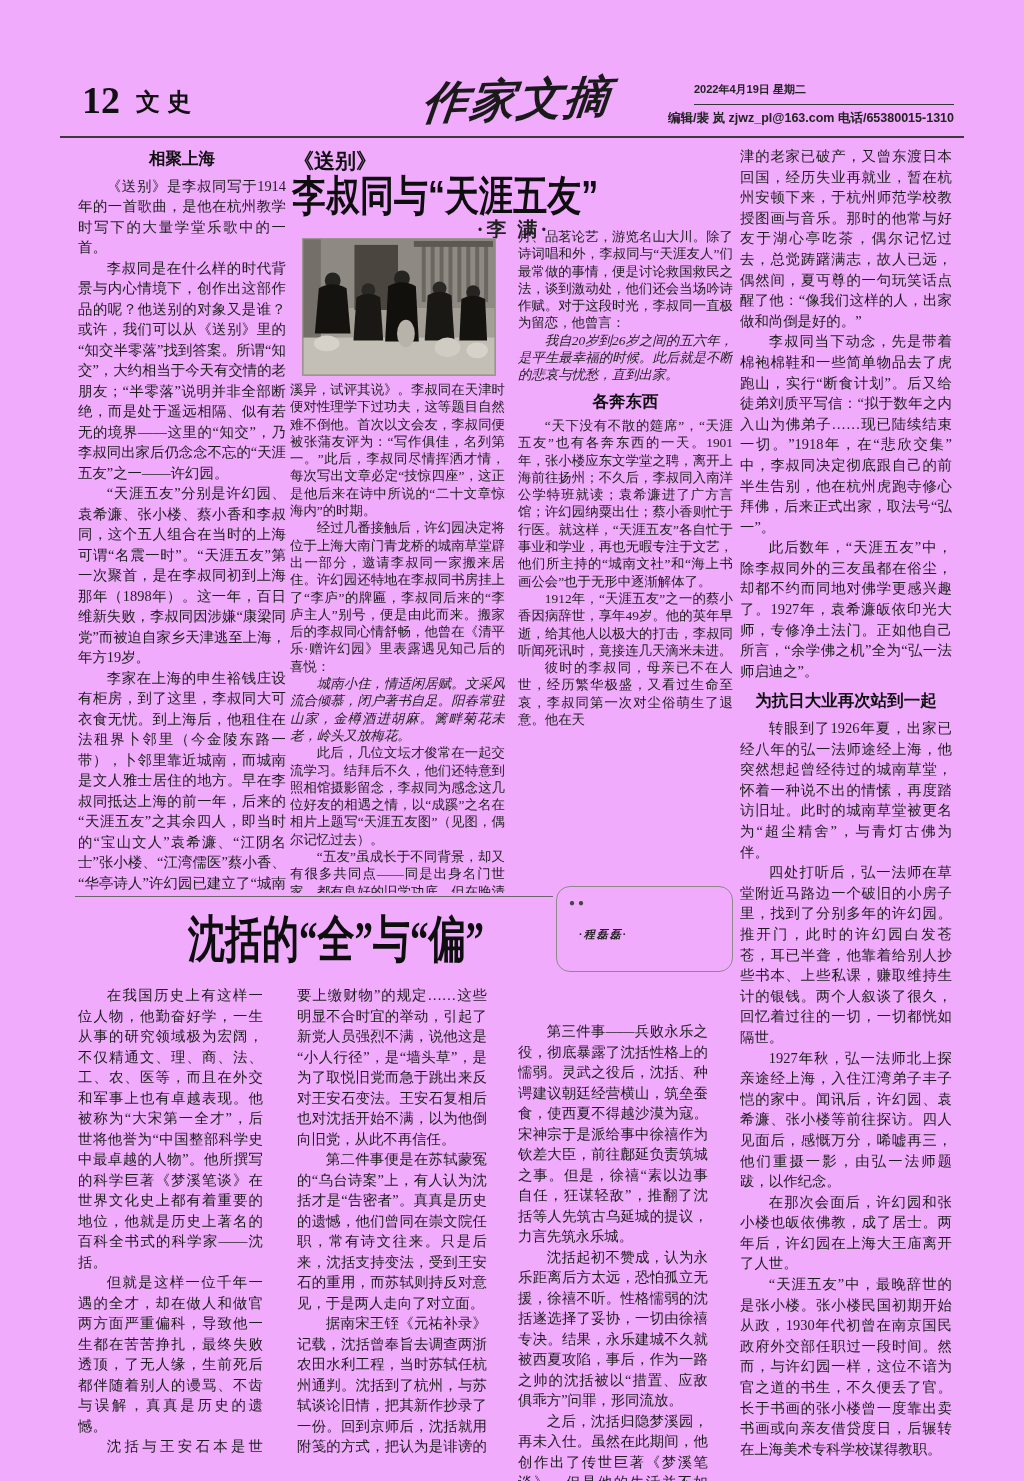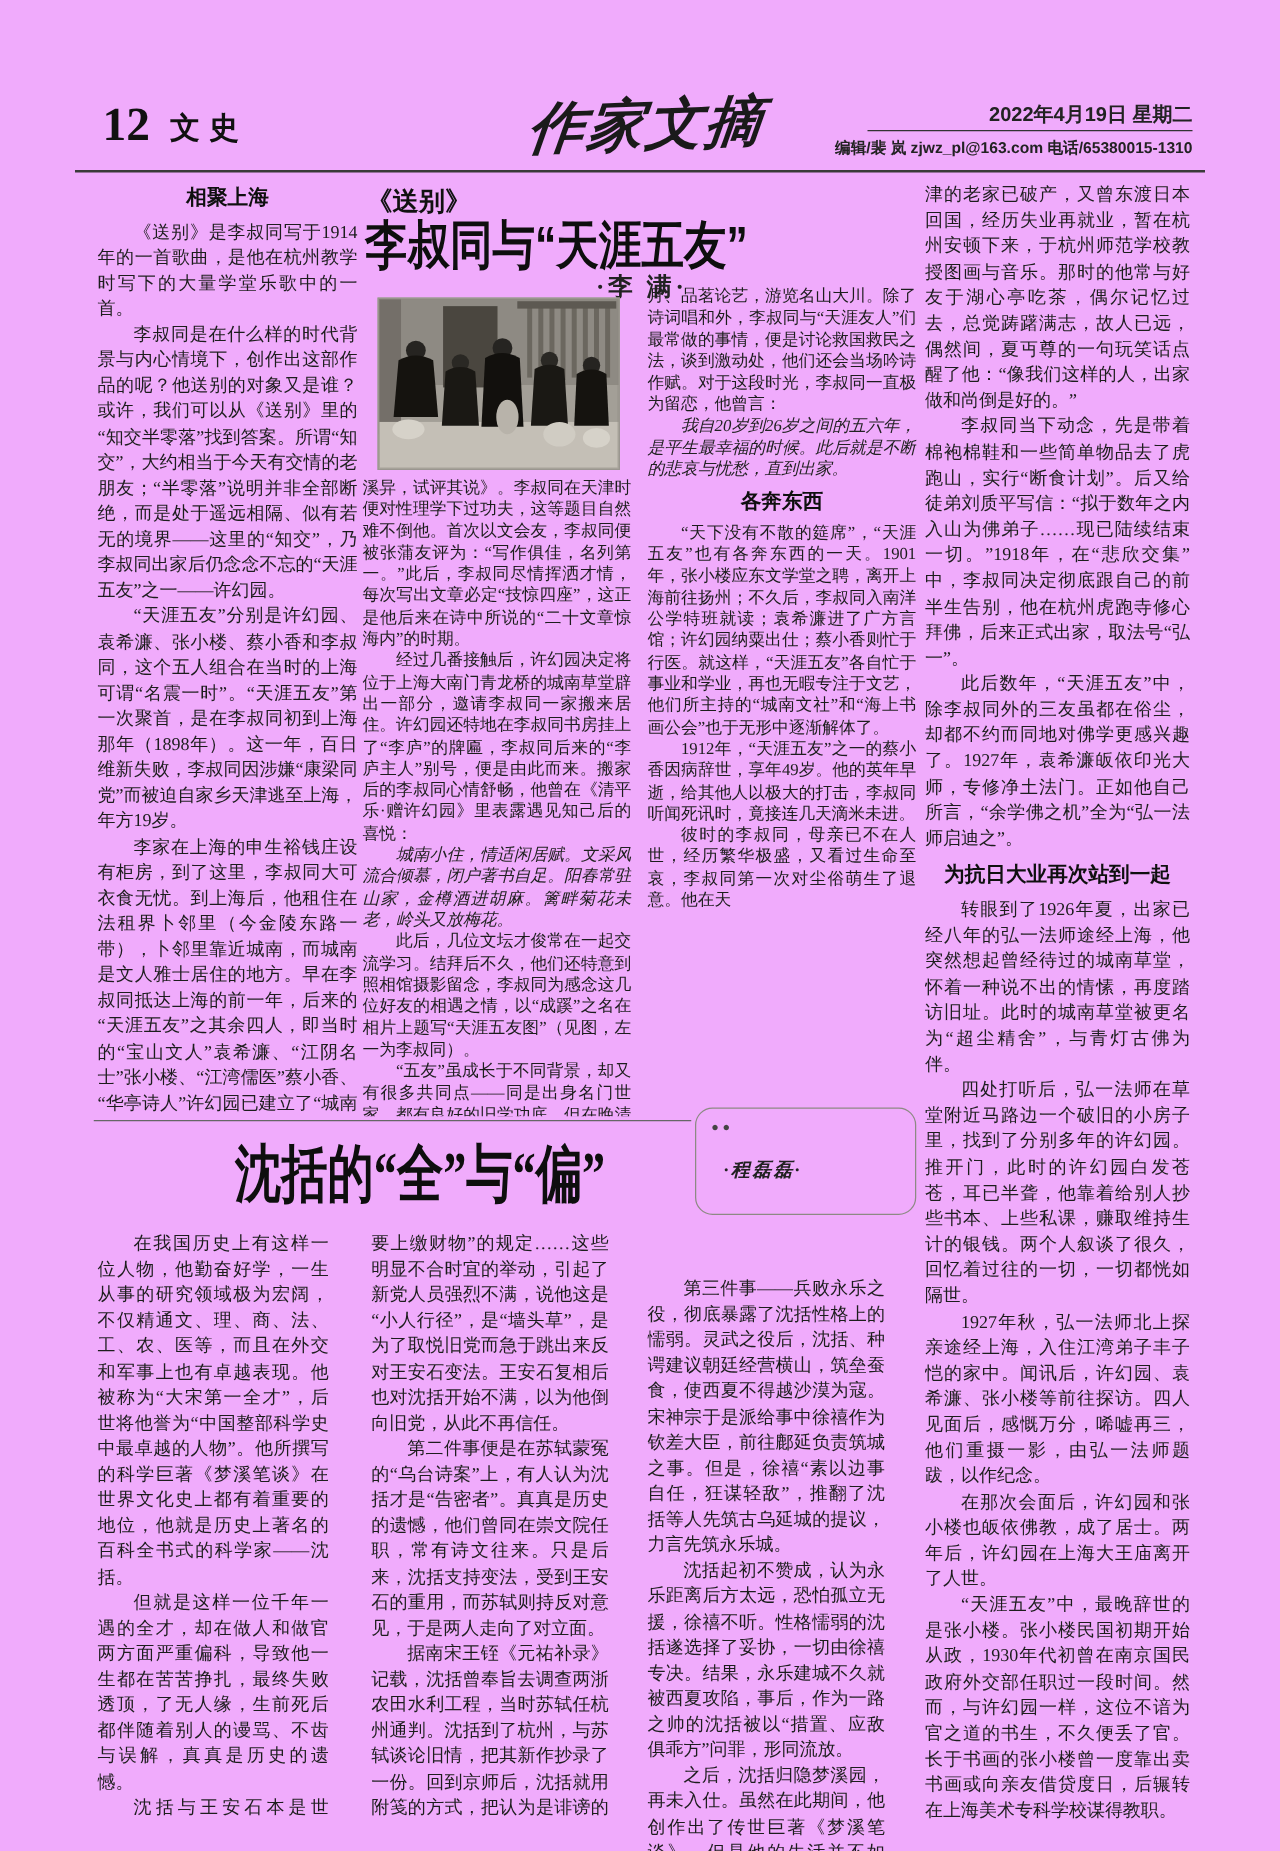--- a/index.html
+++ b/index.html
@@ -11,22 +11,22 @@
   .page {
     position:relative; width:1024px; height:1481px;
     background:#f0abfc; color:#1b1b1b;
   }
   
   .pagenum { position:absolute; left:82px; top:78px; font-size:38px; font-weight:bold; font-family:"Liberation Serif",serif; color:#111; }
   .section-name { position:absolute; left:136px; top:86px; font-size:24px; font-weight:bold; font-family:"Liberation Sans",sans-serif; letter-spacing:7px; color:#111; }
   .masthead { position:absolute; left:392px; top:70px; width:250px; text-align:center;
     font-size:45px; font-weight:bold; font-style:italic; font-family:"Liberation Serif",serif;
     transform:skewX(-8deg) rotate(-2deg); color:#1a1a1a; letter-spacing:2px; }
-  .hdr-date { position:absolute; left:694px; top:82px; width:260px; text-align:right;
-    font-family:"Liberation Sans",sans-serif; font-weight:bold; font-size:16px; color:#222; }
+  .hdr-date { position:absolute; left:694px; top:82px; width:260px; text-align:left;
+    font-family:"Liberation Sans",sans-serif; font-weight:bold; font-size:11px; color:#222; }
   .hdr-minirule { position:absolute; left:694px; top:104px; width:260px; height:1px; background:#333; }
   .hdr-editor { position:absolute; left:610px; top:110px; width:344px; text-align:right;
     font-family:"Liberation Sans",sans-serif; font-weight:bold; font-size:12.5px; color:#222; }
   .hdr-rule { position:absolute; left:60px; top:136px; width:904px; height:2px; background:#3a3a3a; }
 
   
   .kicker { position:absolute; left:293px; top:147px; font-family:"Liberation Sans",sans-serif;
     font-weight:bold; font-size:21px; color:#111; }
   .a1-title { position:absolute; left:292px; top:168px; width:443px; white-space:nowrap;
     font-family:"Liberation Sans",sans-serif; font-weight:bold; font-size:42px; color:#0e0e0e;
@@ -52,21 +52,21 @@
   .c-top4 { left:740px; top:146px; width:212px; height:1312px; font-size:14.4px; line-height:20.6px; }
 
   
   .divider { position:absolute; left:75px; top:896px; width:478px; height:1px; background:#666; }
   .a2-title { position:absolute; left:188px; top:906px; white-space:nowrap;
     font-family:"Liberation Serif",serif; font-weight:bold; font-size:50px; color:#0e0e0e;
     transform:scaleX(0.74); transform-origin:left top; }
   .a2-authorbox { position:absolute; left:556px; top:886px; width:177px; height:86px;
     border:1px solid #8d8a84; border-radius:14px; box-sizing:border-box; }
   .a2-dots { position:absolute; left:12px; top:10px; font-size:10px; letter-spacing:3px; color:#444; }
-  .a2-author { position:absolute; left:22px; top:40px; font-size:15px; font-style:italic;
+  .a2-author { position:absolute; left:22px; top:40px; font-size:11px; font-style:italic;
     font-weight:bold; color:#222; letter-spacing:2px; }
 
   .c-bot1 { left:78px;  top:985px; width:185px; height:473px; font-size:14.4px; line-height:20.5px; }
   .c-bot2 { left:297px; top:985px; width:190px; height:473px; font-size:14.4px; line-height:20.5px; }
   .c-bot3 { left:518px; top:985px; width:190px; height:473px; font-size:14.4px; line-height:20.5px;margin-top:36px; }
 </style>
 </head>
 <body>
 
 <div class="page">
@@ -125,21 +125,21 @@
       <p class="b-h">相聚上海</p>
       <p class="b-p">《送别》是李叔同写于1914年的一首歌曲，是他在杭州教学时写下的大量学堂乐歌中的一首。</p>
       <p class="b-p">李叔同是在什么样的时代背景与内心情境下，创作出这部作品的呢？他送别的对象又是谁？或许，我们可以从《送别》里的“知交半零落”找到答案。所谓“知交”，大约相当于今天有交情的老朋友；“半零落”说明并非全部断绝，而是处于遥远相隔、似有若无的境界——这里的“知交”，乃李叔同出家后仍念念不忘的“天涯五友”之一——许幻园。</p>
       <p class="b-p">“天涯五友”分别是许幻园、袁希濂、张小楼、蔡小香和李叔同，这个五人组合在当时的上海可谓“名震一时”。“天涯五友”第一次聚首，是在李叔同初到上海那年（1898年）。这一年，百日维新失败，李叔同因涉嫌“康梁同党”而被迫自家乡天津逃至上海，年方19岁。</p>
       <p class="b-p">李家在上海的申生裕钱庄设有柜房，到了这里，李叔同大可衣食无忧。到上海后，他租住在法租界卜邻里（今金陵东路一带），卜邻里靠近城南，而城南是文人雅士居住的地方。早在李叔同抵达上海的前一年，后来的“天涯五友”之其余四人，即当时的“宝山文人”袁希濂、“江阴名士”张小楼、“江湾儒医”蔡小香、“华亭诗人”许幻园已建立了“城南文社”，地址是许幻园的住所——城南草堂。作为沪上诗文界领袖人物之一，许幻园每月都会组织文人聚会，偶尔还会组织会客、出资悬赏征文。</p>
     </div>
   <div class="col c-top2">
       <p class="b-c">溪异，试评其说》。李叔同在天津时便对性理学下过功夫，这等题目自然难不倒他。首次以文会友，李叔同便被张蒲友评为：“写作俱佳，名列第一。”此后，李叔同尽情挥洒才情，每次写出文章必定“技惊四座”，这正是他后来在诗中所说的“二十文章惊海内”的时期。</p>
       <p class="b-p">经过几番接触后，许幻园决定将位于上海大南门青龙桥的城南草堂辟出一部分，邀请李叔同一家搬来居住。许幻园还特地在李叔同书房挂上了“李庐”的牌匾，李叔同后来的“李庐主人”别号，便是由此而来。搬家后的李叔同心情舒畅，他曾在《清平乐·赠许幻园》里表露遇见知己后的喜悦：</p>
       <p class="b-q">城南小住，情适闲居赋。文采风流合倾慕，闭户著书自足。阳春常驻山家，金樽酒进胡麻。篱畔菊花未老，岭头又放梅花。</p>
-      <p class="b-p">此后，几位文坛才俊常在一起交流学习。结拜后不久，他们还特意到照相馆摄影留念，李叔同为感念这几位好友的相遇之情，以“成蹊”之名在相片上题写“天涯五友图”（见图，左一为李叔同）。</p>
+      <p class="b-p">此后，几位文坛才俊常在一起交流学习。结拜后不久，他们还特意到照相馆摄影留念，李叔同为感念这几位好友的相遇之情，以“成蹊”之名在相片上题写“天涯五友图”（见图，偶尔记忆过去）。</p>
       <p class="b-p">“五友”虽成长于不同背景，却又有很多共同点——同是出身名门世家，都有良好的旧学功底，但在晚清新思潮不断涌进的大环境里，都成长为新派绅士，提倡移风易俗，促进社会改革。</p>
     </div>
   <div class="col c-top3">
       <p class="b-c">月、品茗论艺，游览名山大川。除了诗词唱和外，李叔同与“天涯友人”们最常做的事情，便是讨论救国救民之法，谈到激动处，他们还会当场吟诗作赋。对于这段时光，李叔同一直极为留恋，他曾言：</p>
       <p class="b-q">我自20岁到26岁之间的五六年，是平生最幸福的时候。此后就是不断的悲哀与忧愁，直到出家。</p>
       <p class="b-h">各奔东西</p>
       <p class="b-p">“天下没有不散的筵席”，“天涯五友”也有各奔东西的一天。1901年，张小楼应东文学堂之聘，离开上海前往扬州；不久后，李叔同入南洋公学特班就读；袁希濂进了广方言馆；许幻园纳粟出仕；蔡小香则忙于行医。就这样，“天涯五友”各自忙于事业和学业，再也无暇专注于文艺，他们所主持的“城南文社”和“海上书画公会”也于无形中逐渐解体了。</p>
       <p class="b-p">1912年，“天涯五友”之一的蔡小香因病辞世，享年49岁。他的英年早逝，给其他人以极大的打击，李叔同听闻死讯时，竟接连几天滴米未进。</p>
       <p class="b-p">彼时的李叔同，母亲已不在人世，经历繁华极盛，又看过生命至哀，李叔同第一次对尘俗萌生了退意。他在天</p>
     </div>

